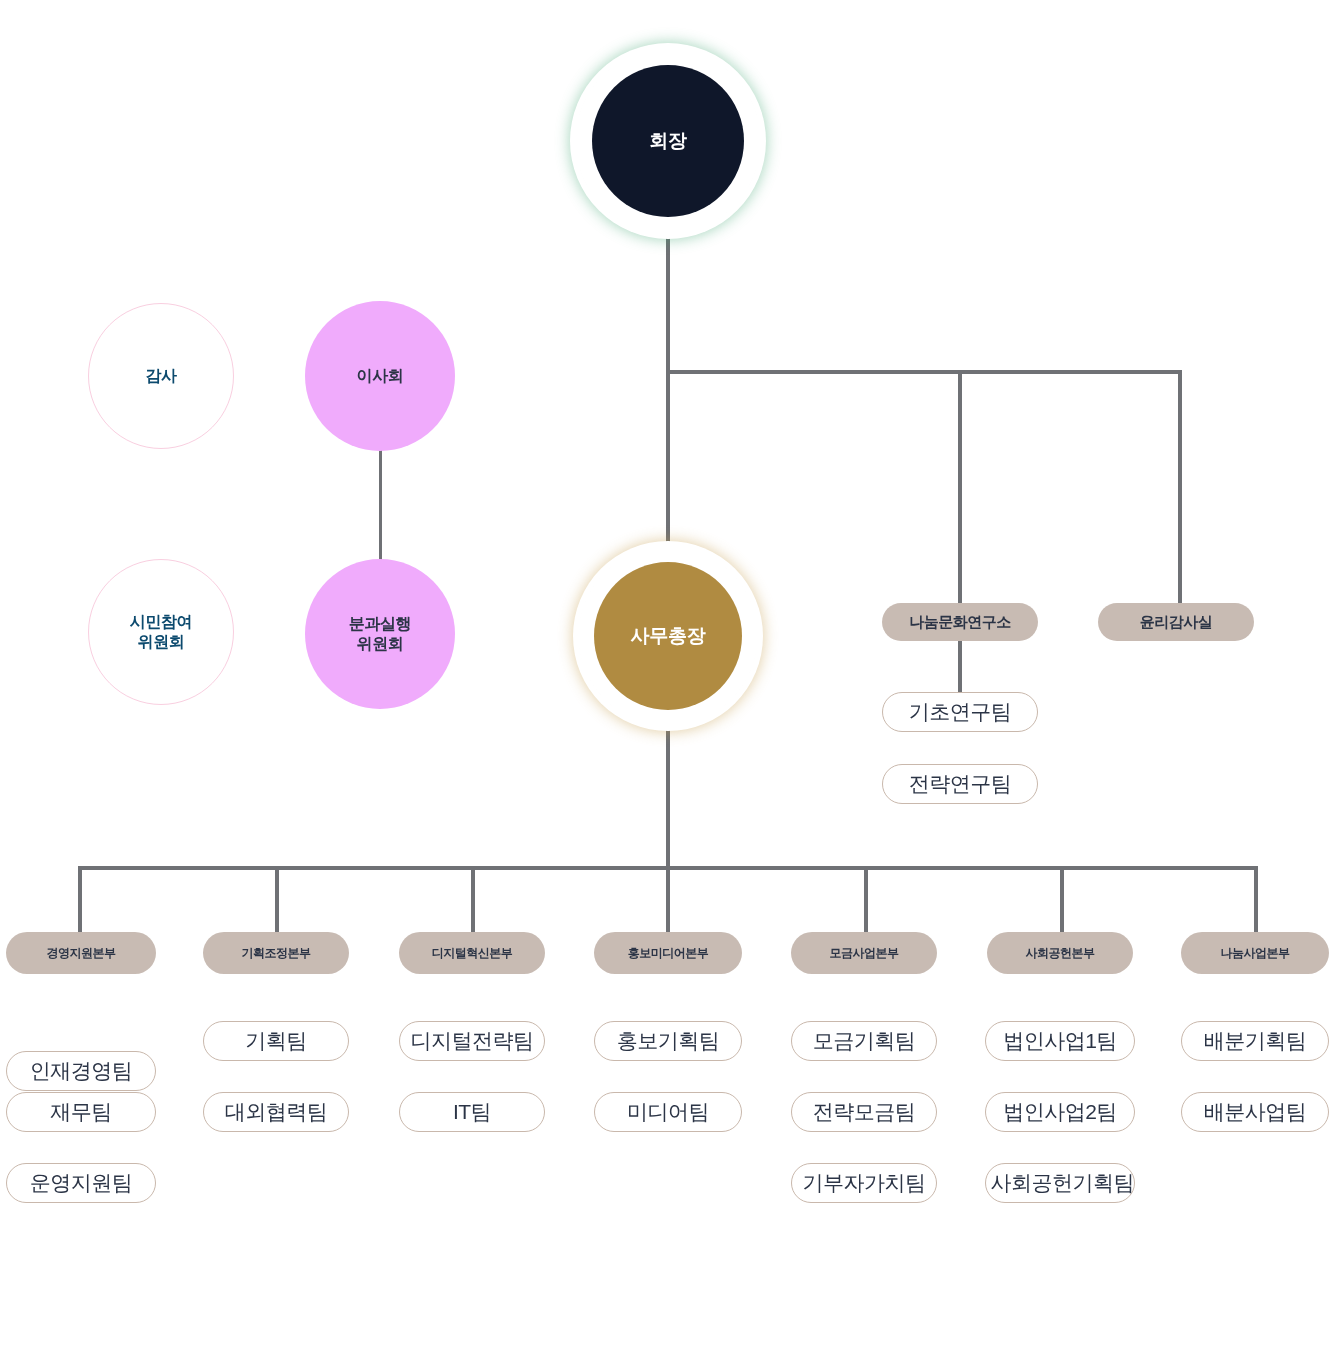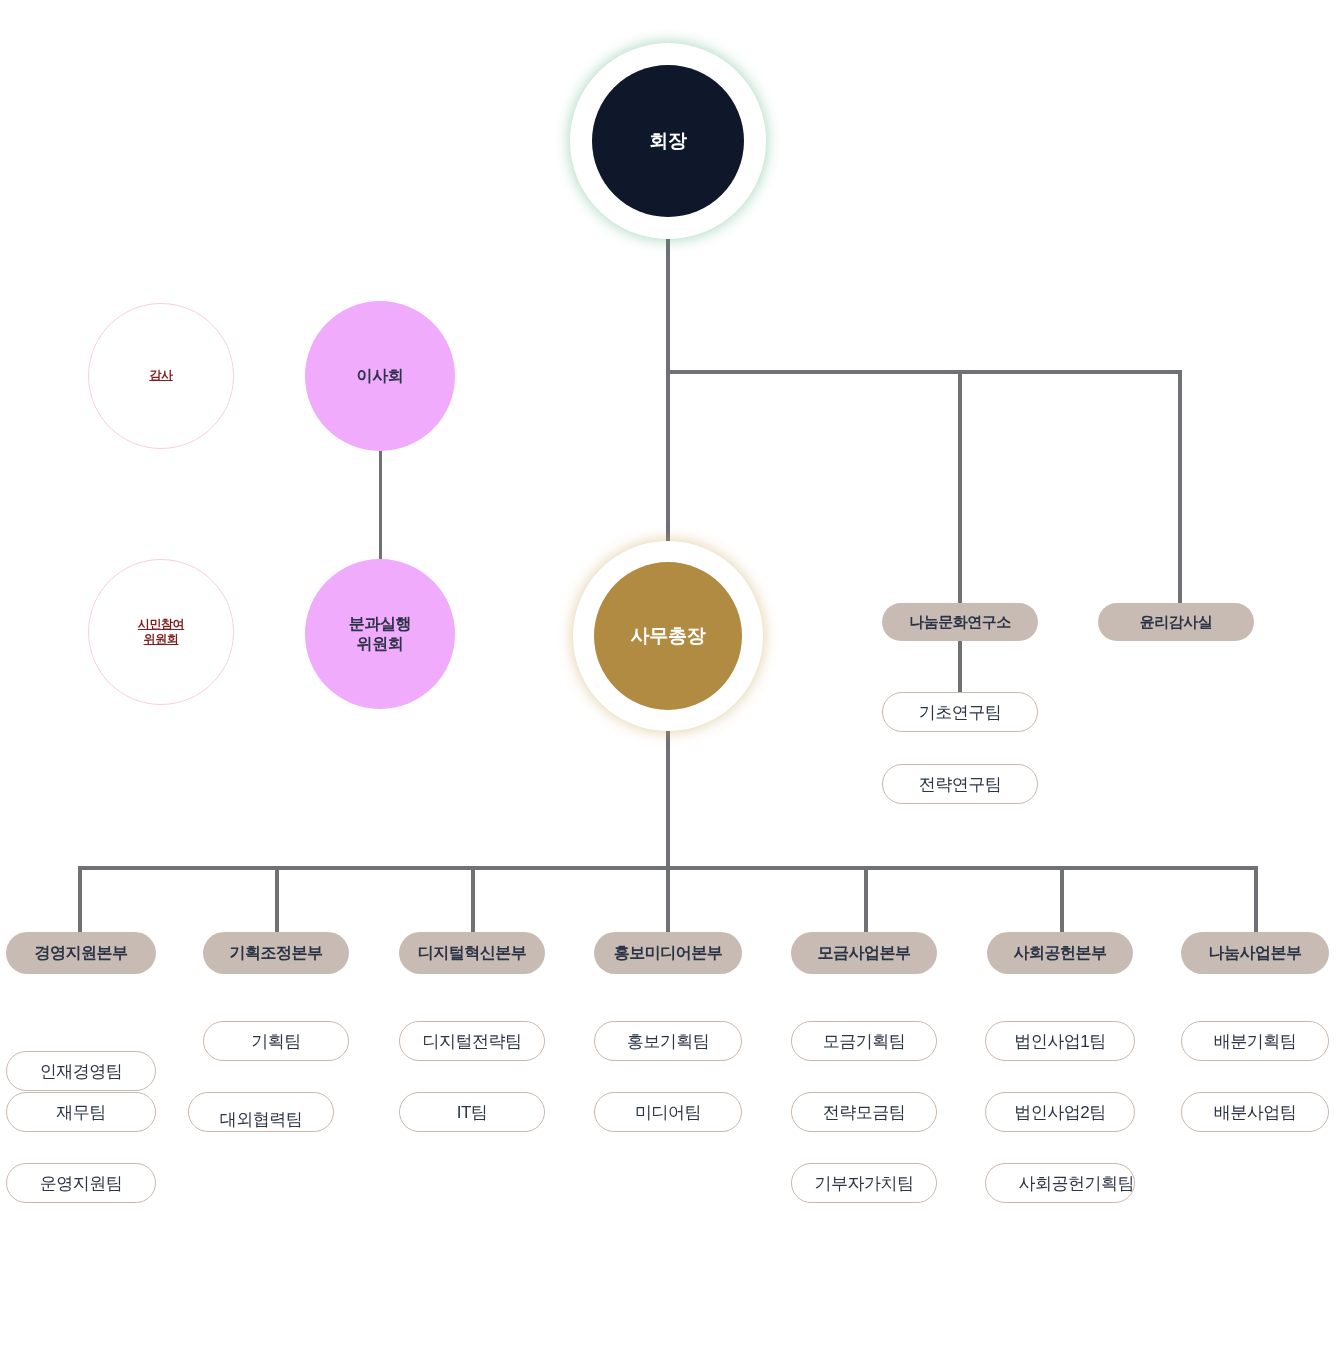--- a/index.html
+++ b/index.html
@@ -43,49 +43,49 @@
     font-size:19px;font-weight:bold;letter-spacing:-0.3px;text-align:center;
   }
   .ring-gold{
     box-shadow:0 0 0 5px #ffffff, 0 0 14px 6px rgba(196,154,69,.45);
   }
   .c-pink-fill{
     background:#f0abfc;color:#2b3446;
     font-size:16px;font-weight:bold;letter-spacing:-0.4px;
   }
   .c-pink-outline{
-    background:#ffffff;color:#7f1d1d;
+    background:#ffffff;color:#0c4a6e;
     border:1.5px solid #f9cfe0;
-    font-size:12px;font-weight:bold;letter-spacing:-0.4px;text-decoration:underline;
+    font-size:16px;font-weight:bold;letter-spacing:-0.4px;
   }
 
   
   .pill{
     position:absolute;
     box-sizing:border-box;
     display:flex;align-items:center;justify-content:center;
     border-radius:999px;
     text-align:center;
     letter-spacing:-0.5px;
     white-space:nowrap;
   }
   .pill-dept{
     background:#c8bbb3;color:#2b3446;
-    font-size:16px;font-weight:bold;
+    font-size:12px;font-weight:bold;
     height:42px;
   }
   .pill-office{
     background:#c8bbb3;color:#2b3446;
     font-size:15px;font-weight:bold;
     height:38px;
   }
   .pill-team{
     background:#ffffff;color:#2b3446;
     border:1.5px solid #c9b8ac;
-    font-size:17px;font-weight:normal;
+    font-size:21px;font-weight:normal;
     height:40px;
   }
 </style>
 </head>
 <body>
 
 <div id="chart">
 
   <div class="line vline" style="left:666px;top:228px;width:4px;height:144px;"></div>
 
@@ -189,21 +189,21 @@
   <div class="pill pill-team" style="left:6px;top:1092px;width:150px;">
     <span>재무팀</span>
   </div>
   <div class="pill pill-team" style="left:6px;top:1163px;width:150px;">
     <span>운영지원팀</span>
   </div>
 
   <div class="pill pill-team" style="left:203px;top:1021px;width:146px;">
     <span>기획팀</span>
   </div>
-  <div class="pill pill-team" style="left:188px;top:1092px;width:146px;align-items:flex-end;">
+  <div class="pill pill-team" style="left:203px;top:1092px;width:146px;">
     <span>대외협력팀</span>
   </div>
 
   <div class="pill pill-team" style="left:399px;top:1021px;width:146px;">
     <span>디지털전략팀</span>
   </div>
   <div class="pill pill-team" style="left:399px;top:1092px;width:146px;">
     <span>IT팀</span>
   </div>
 

